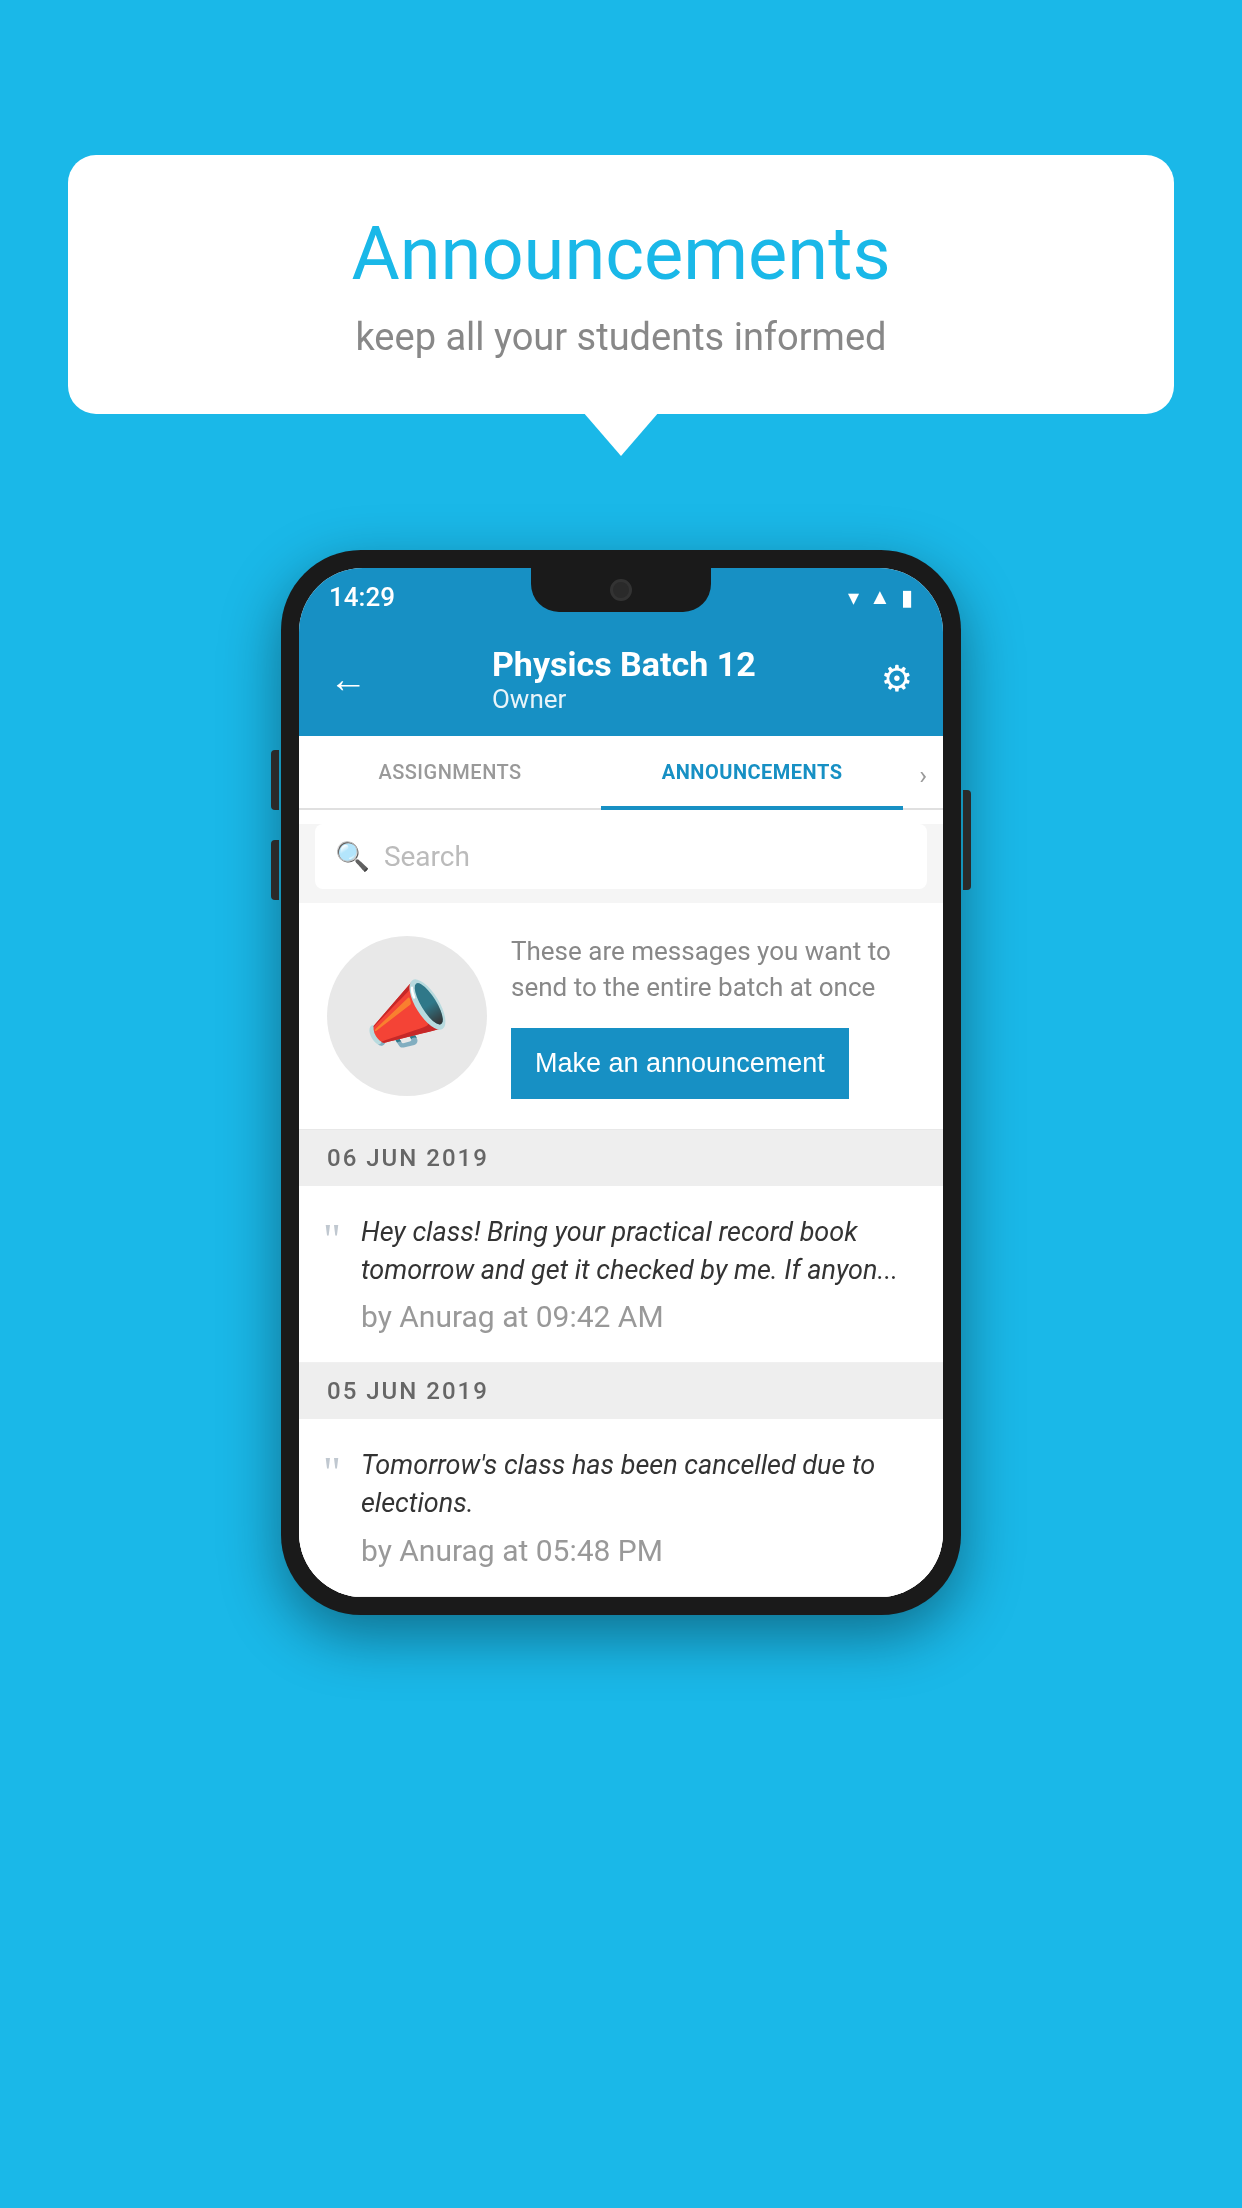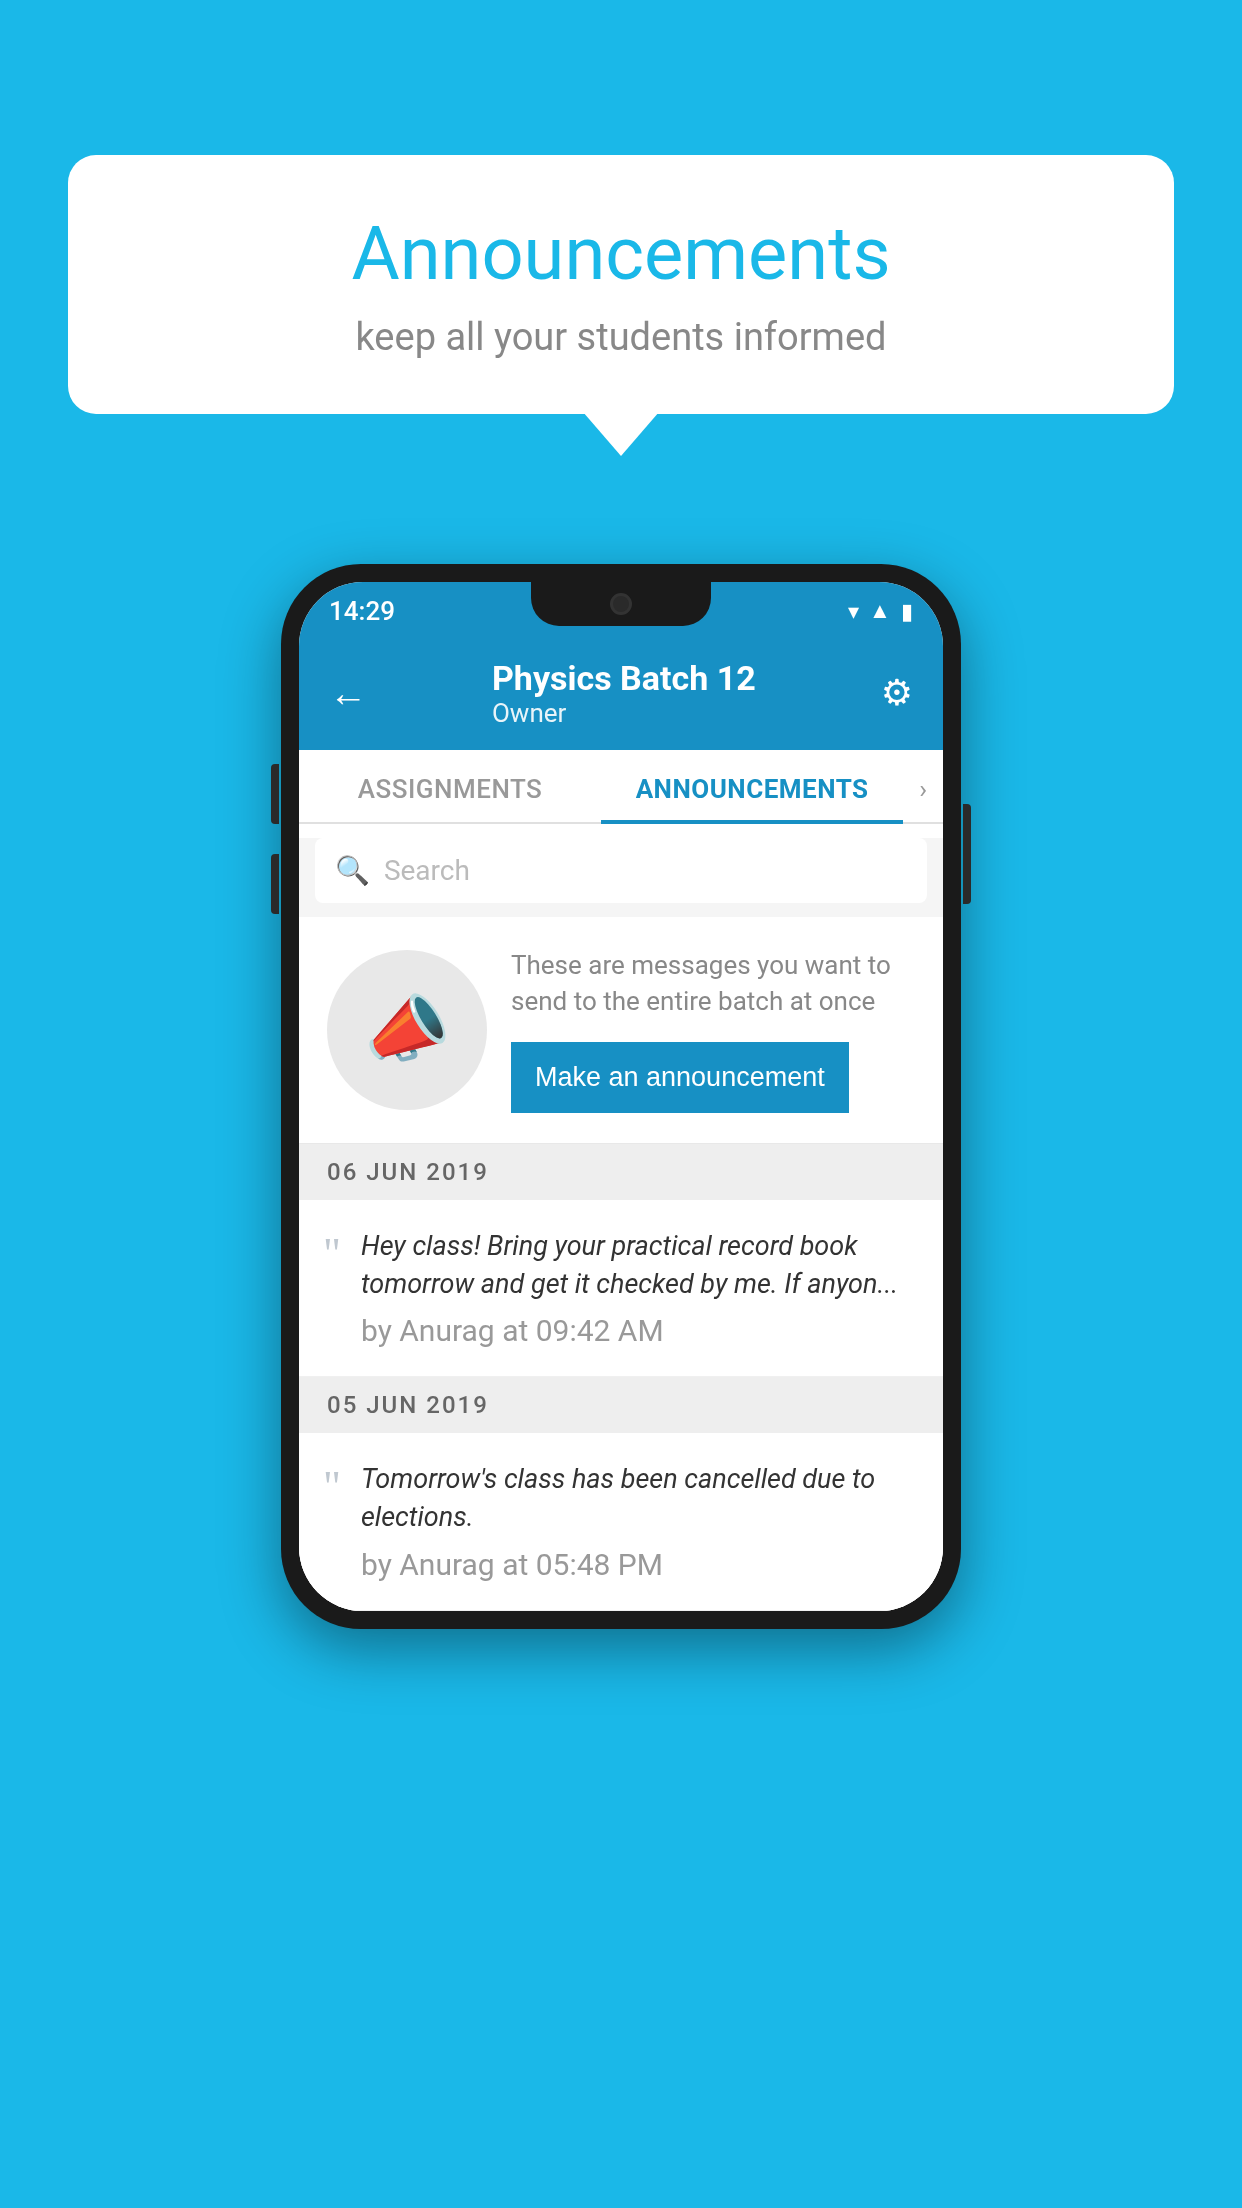--- a/index.html
+++ b/index.html
@@ -55,21 +55,21 @@
 
     .speech-bubble-subtitle {
       font-size: 38px;
       color: #888888;
       font-weight: 400;
     }
 
     
     .phone-container {
       position: absolute;
-      top: 564px;
+      top: 550px;
       left: 50%;
       transform: translateX(-50%);
       width: 680px;
     }
 
     .phone-outer {
       background: #1a1a1a;
       border-radius: 80px;
       padding: 18px;
       position: relative;
@@ -173,21 +173,21 @@
     .tabs-container {
       background: white;
       display: flex;
       border-bottom: 2px solid #e0e0e0;
     }
 
     .tab {
       flex: 1;
       text-align: center;
       padding: 24px 10px 18px;
-      font-size: 26px;
+      font-size: 20px;
       font-weight: 500;
       color: #999;
       cursor: pointer;
       position: relative;
       letter-spacing: 0.5px;
     }
 
     .tab.active {
       color: #1790c4;
       font-weight: 700;

